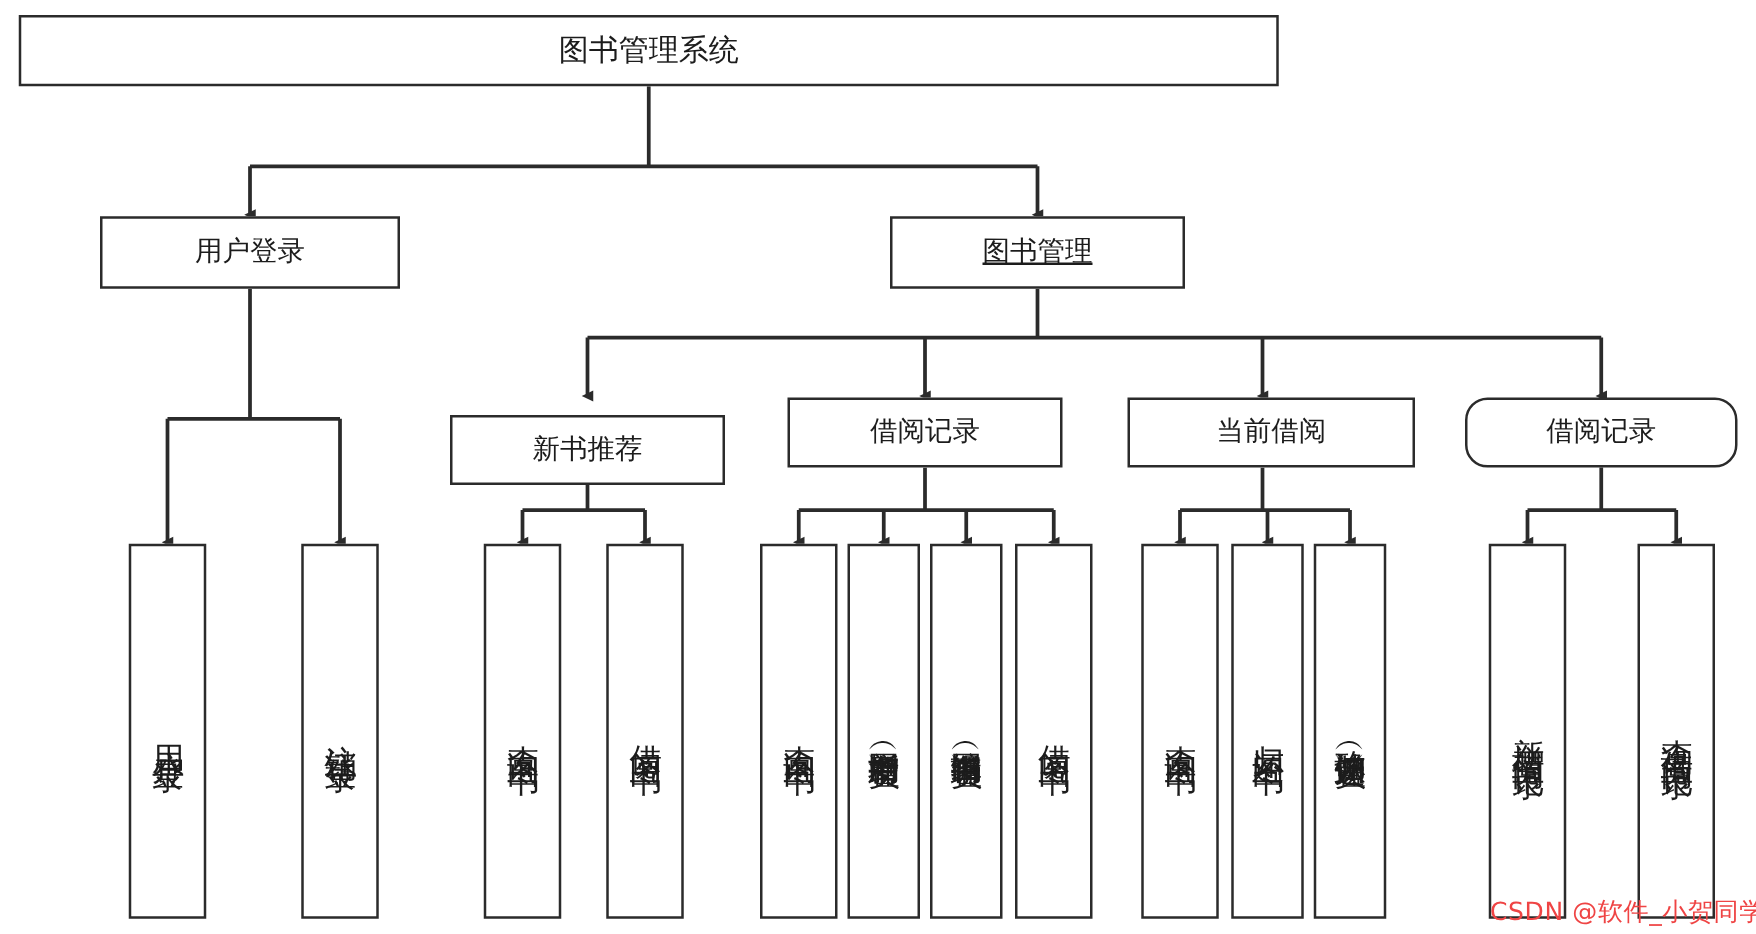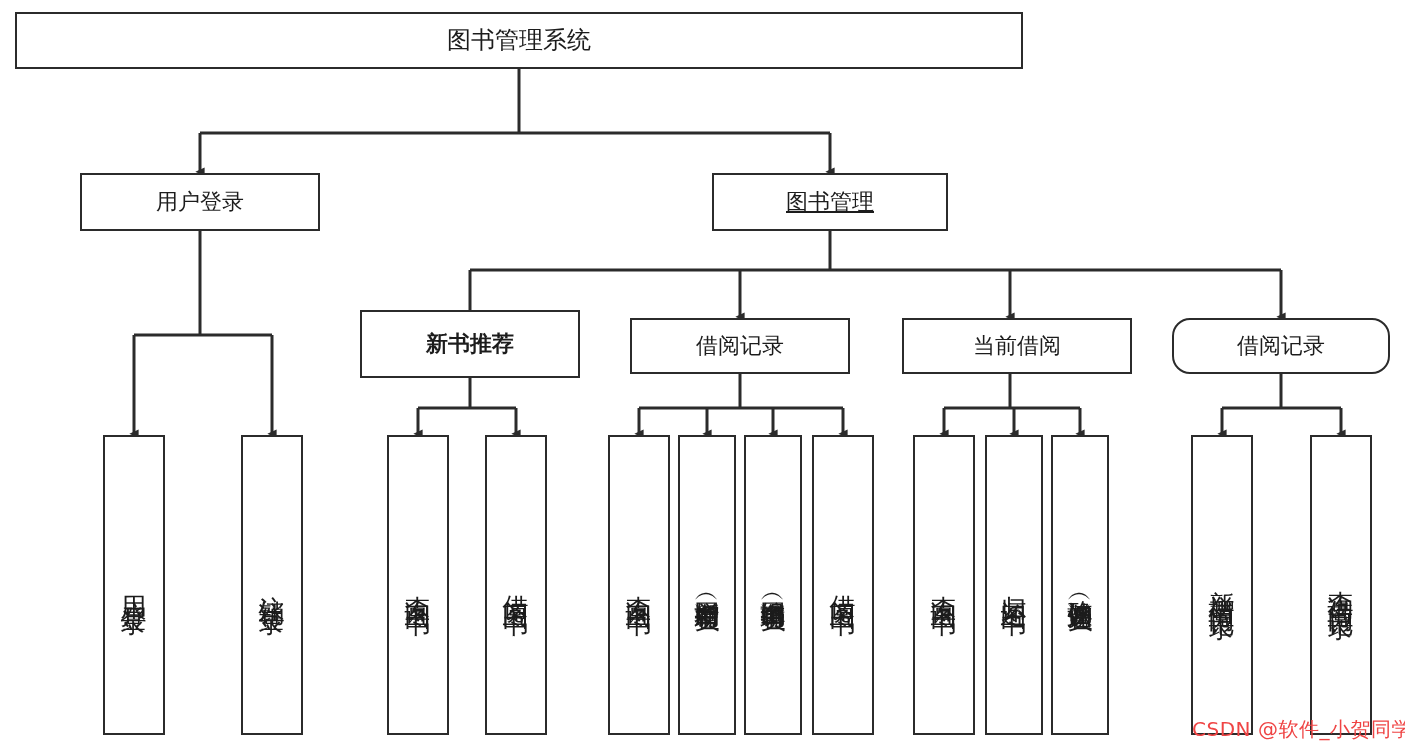--- a/index.html
+++ b/index.html
@@ -122,21 +122,21 @@
   <div id="nodes-layer">
       <div class="node node-root" style="left: 15px; top: 12px; width: 1008px; height: 57px;">
         <span class="label">图书管理系统</span>
       </div>
       <div class="node node-l2" style="left: 80px; top: 173px; width: 240px; height: 58px;">
         <span class="label">用户登录</span>
       </div>
       <div class="node node-l2" style="left: 712px; top: 173px; width: 236px; height: 58px; text-decoration: underline;">
         <span class="label">图书管理</span>
       </div>
-      <div class="node node-l3" style="left: 360px; top: 310px; width: 220px; height: 68px; font-weight: bold;">
+      <div class="node node-l3" style="left: 360px; top: 332px; width: 220px; height: 56px;">
         <span class="label">新书推荐</span>
       </div>
       <div class="node node-l3" style="left: 630px; top: 318px; width: 220px; height: 56px;">
         <span class="label">借阅记录</span>
       </div>
       <div class="node node-l3" style="left: 902px; top: 318px; width: 230px; height: 56px;">
         <span class="label">当前借阅</span>
       </div>
       <div class="node node-l3" style="left: 1172px; top: 318px; width: 218px; height: 56px; border-radius: 18px;">
         <span class="label">借阅记录</span>

